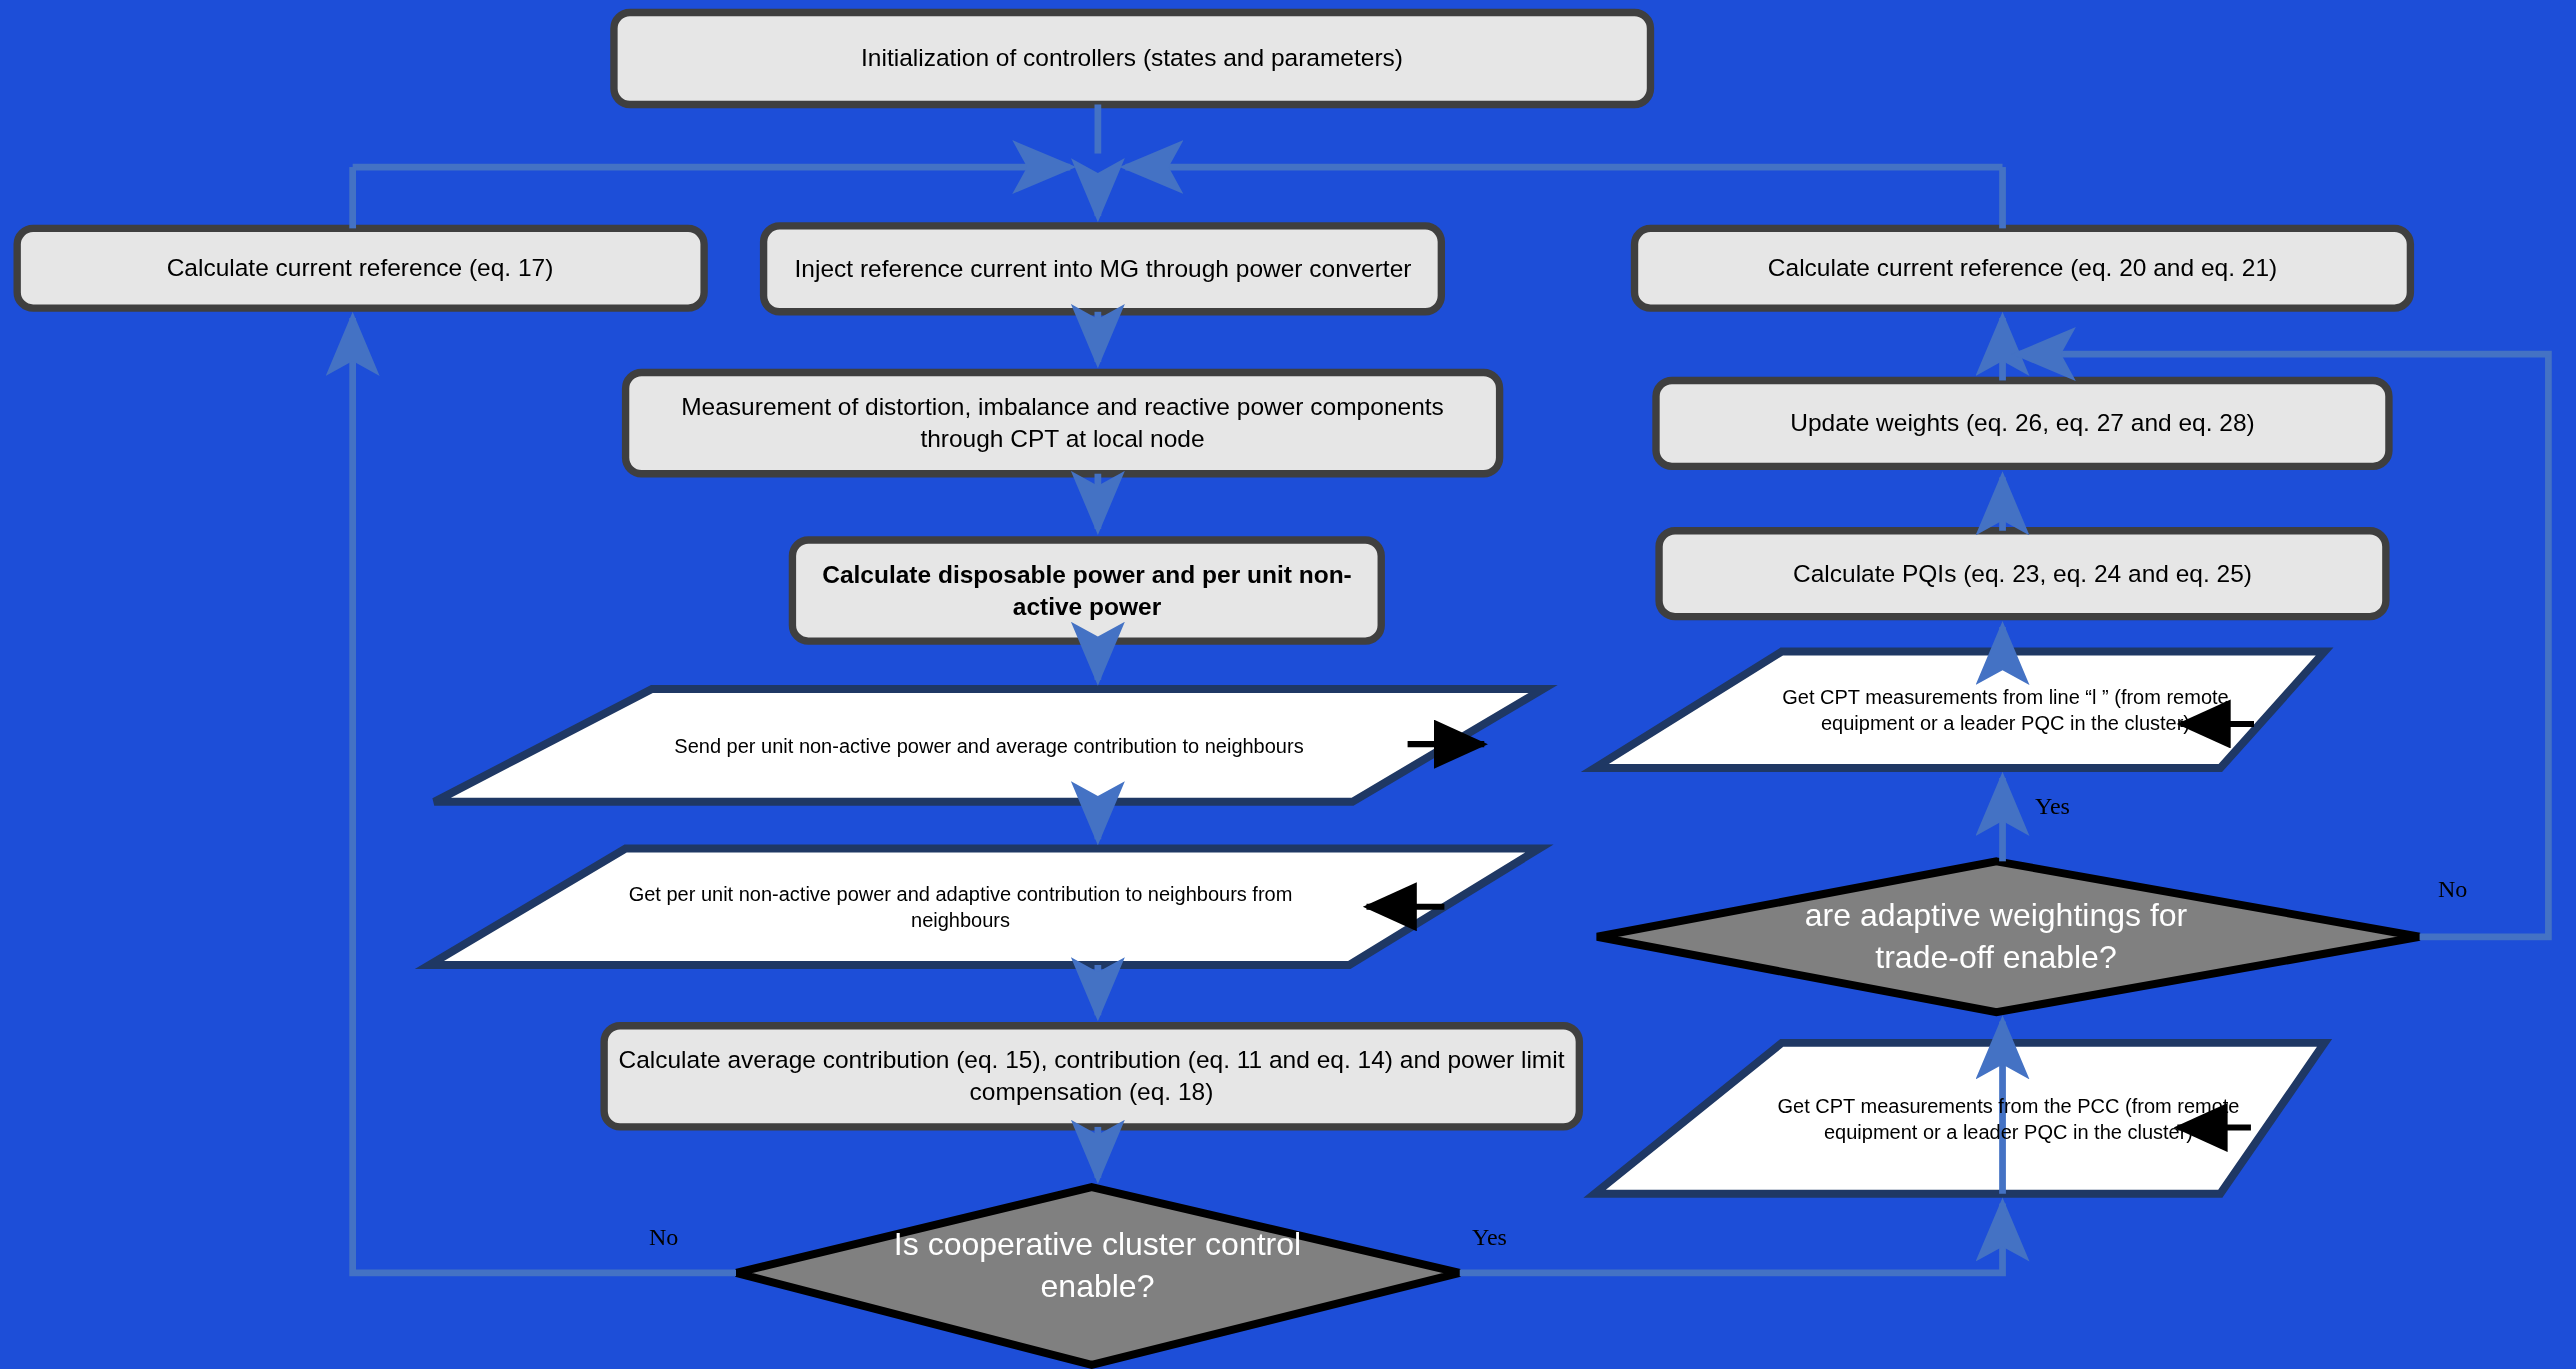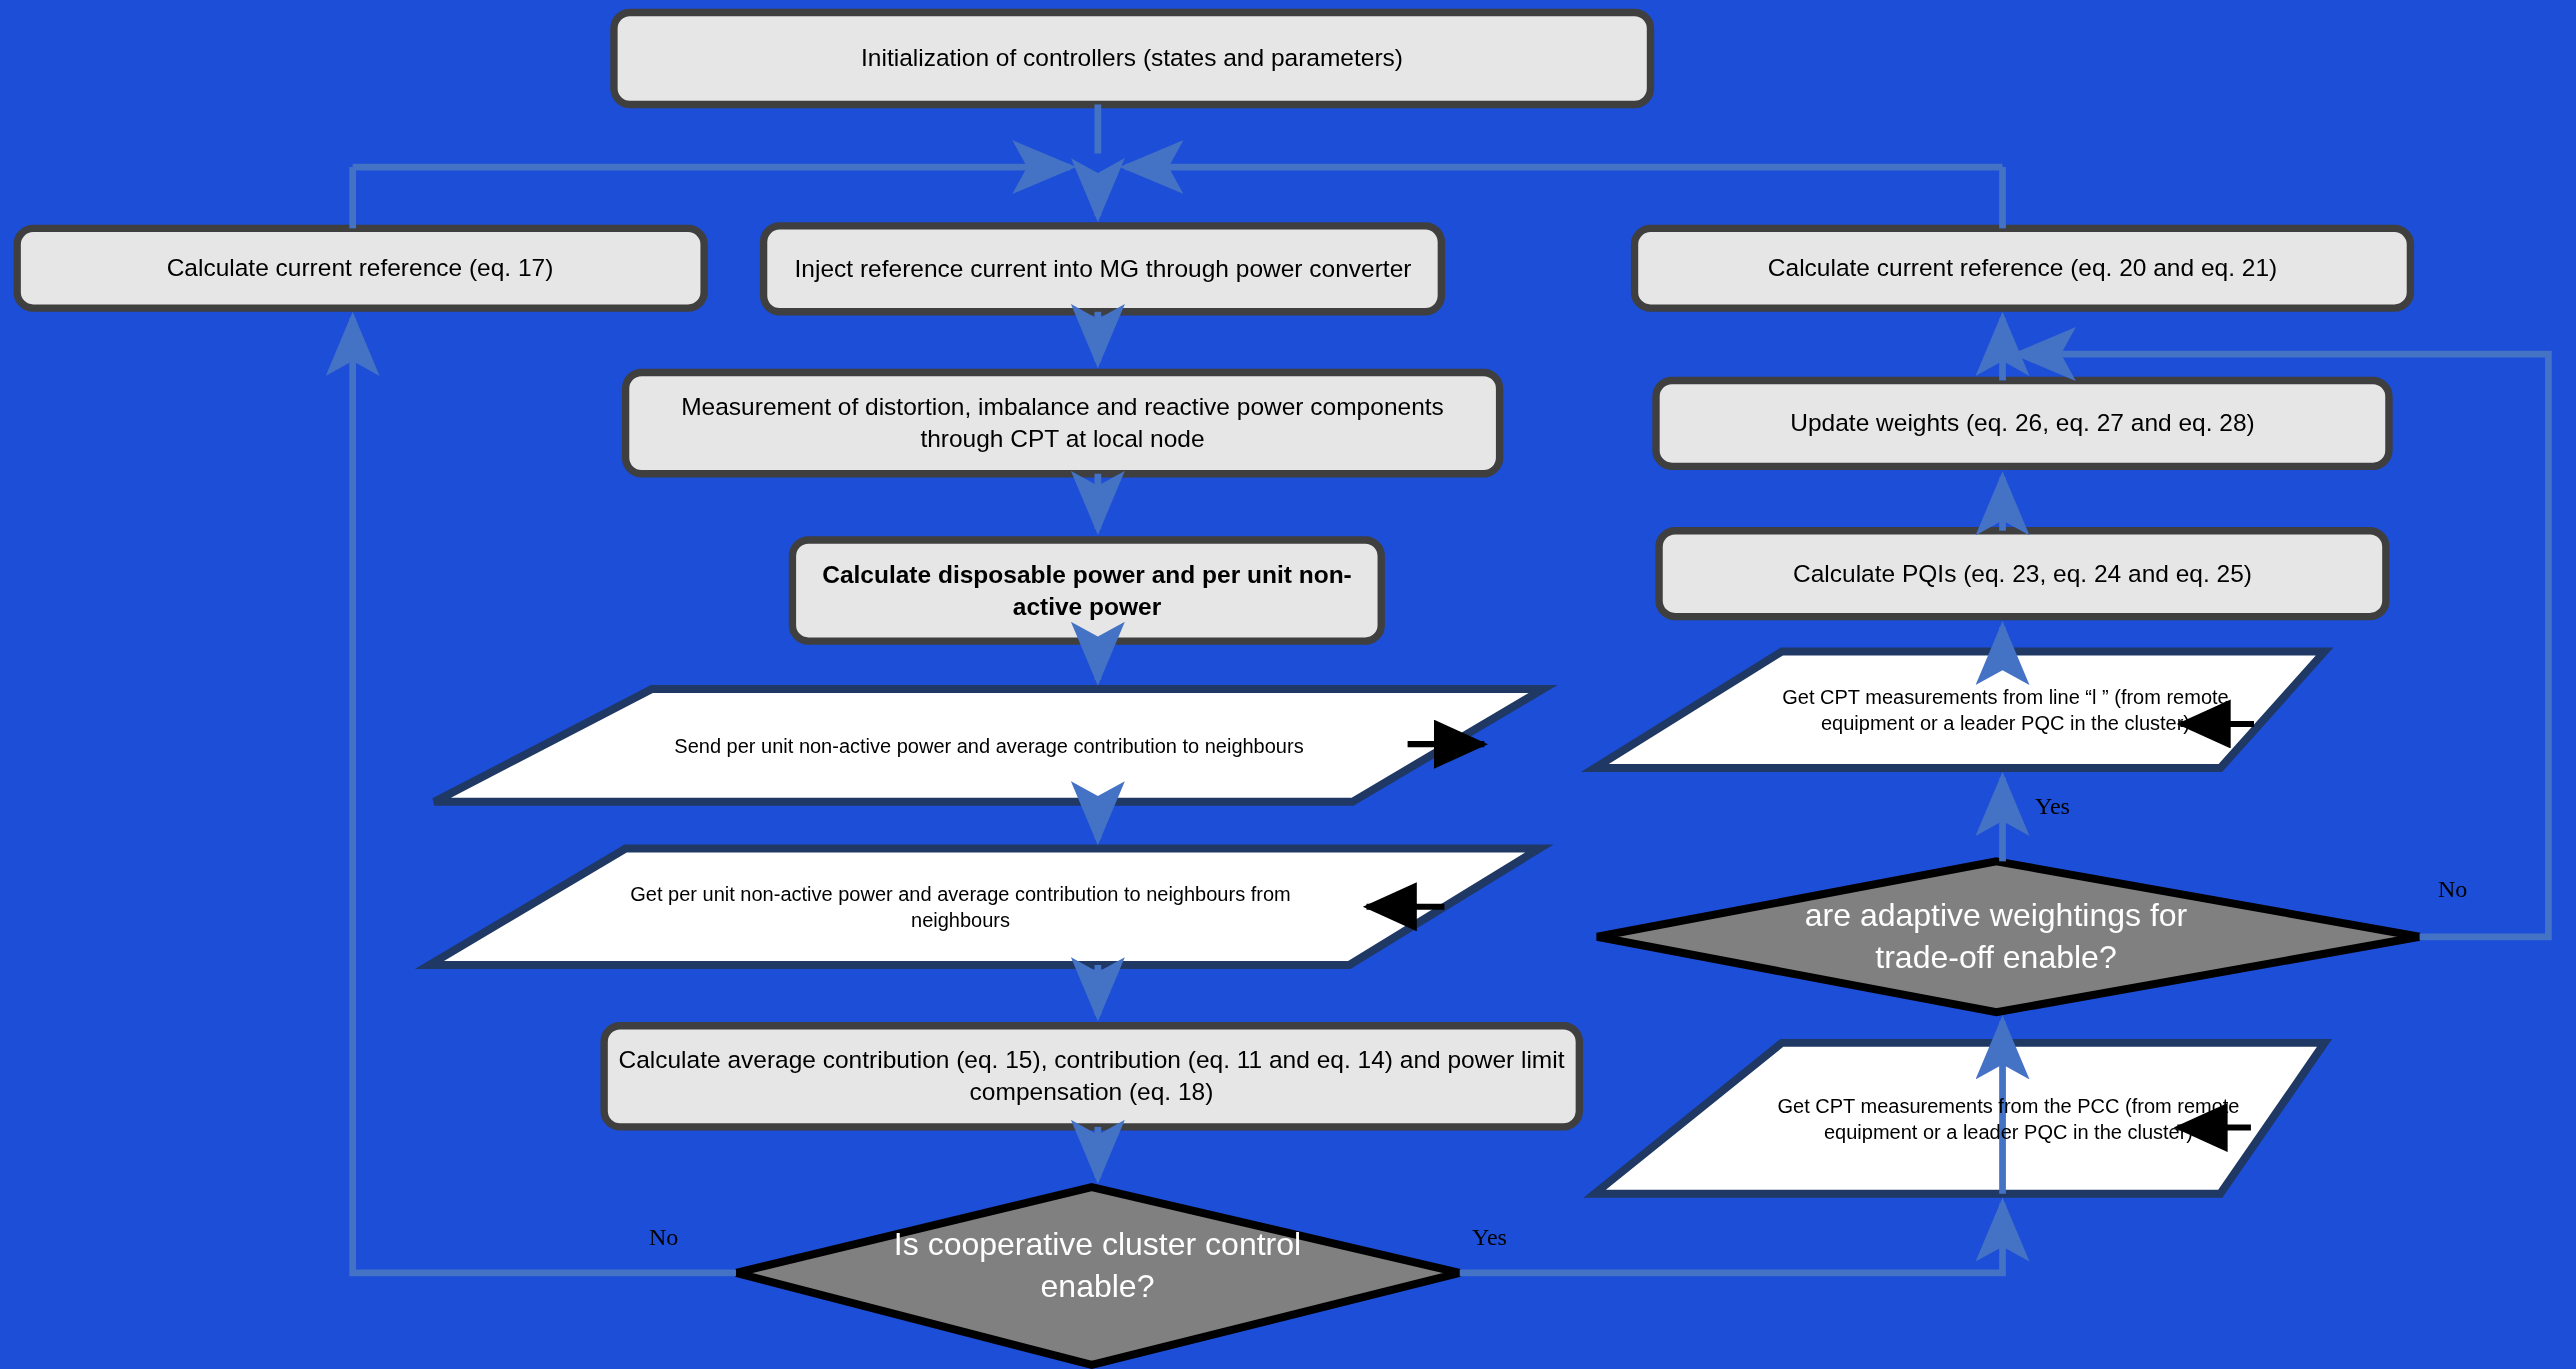--- a/index.html
+++ b/index.html
@@ -154,21 +154,21 @@
   <div class="lbl proc-txt" style="left:1667px;top:380px;width:711px;height:86px;">Update weights (eq. 26, eq. 27 and eq. 28)</div>
 
   <div class="lbl proc-txt" style="left:805px;top:540px;width:564px;height:101px;font-weight:bold;">Calculate disposable power and per unit non-active power</div>
 
   <div class="lbl proc-txt" style="left:1670px;top:531px;width:705px;height:86px;text-align:right;">Calculate PQIs (eq. 23, eq. 24 and eq. 25)</div>
 
   <div class="lbl io-txt" style="left:621px;top:689px;width:736px;height:113px;">Send per unit non-active power and average contribution to neighbours</div>
 
   <div class="lbl io-txt" style="left:1742px;top:649px;width:527px;height:121px;">Get CPT measurements from line “l ” (from remote equipment or a leader PQC in the cluster)</div>
 
-  <div class="lbl io-txt" style="left:580px;top:848px;width:761px;height:117px;">Get per unit non-active power and average contribution to neighbours from neighbours</div>
+  <div class="lbl io-txt" style="left:580px;top:848px;width:761px;height:117px;">Get per unit non-active power and adaptive contribution to neighbours from neighbours</div>
 
   <div class="lbl dec-txt" style="left:1763px;top:877px;width:466px;height:120px;">are adaptive weightings for trade-off enable?</div>
 
   <div class="lbl proc-txt" style="left:616px;top:1025px;width:951px;height:101px;">Calculate average contribution (eq. 15), contribution (eq. 11 and eq. 14) and power limit compensation (eq. 18)</div>
 
   <div class="lbl dec-txt" style="left:883px;top:1217px;width:429px;height:98px;">Is cooperative cluster control enable?</div>
 
   <div class="lbl io-txt" style="left:1745px;top:1043px;width:527px;height:151px;">Get CPT measurements from the PCC (from remote equipment or a leader PQC in the cluster)</div>
 
   <div class="yn" style="left:649px;top:1224px;">No</div>

